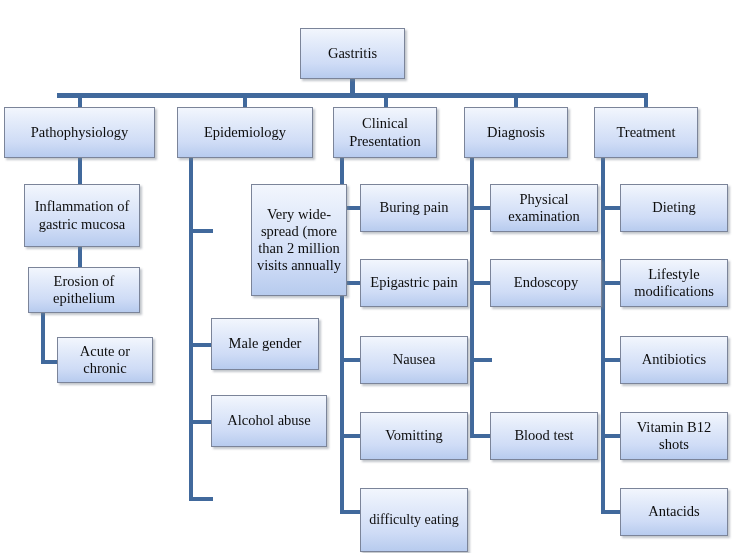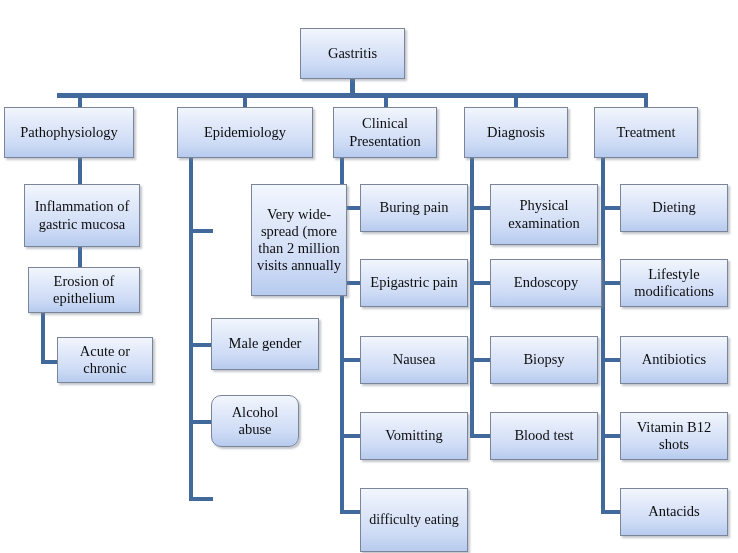--- a/index.html
+++ b/index.html
@@ -78,51 +78,50 @@
 
   <div class="conn v" style="left:601px; top:157px; height:356px;"></div>
   <div class="conn h" style="left:601px; top:206px; width:21px;"></div>
   <div class="conn h" style="left:601px; top:281px; width:21px;"></div>
   <div class="conn h" style="left:601px; top:358px; width:21px;"></div>
   <div class="conn h" style="left:601px; top:434px; width:21px;"></div>
   <div class="conn h" style="left:601px; top:510px; width:21px;"></div>
 
   <div class="node" style="left:300px; top:28px; width:105px; height:51px;">Gastritis</div>
 
-  <div class="node" style="left:4px; top:107px; width:130px; height:51px;">Pathophysiology</div>
+  <div class="node" style="left:4px; top:107px; width:151px; height:51px;">Pathophysiology</div>
   <div class="node" style="left:177px; top:107px; width:136px; height:51px;">Epidemiology</div>
   <div class="node" style="left:333px; top:107px; width:104px; height:51px;">Clinical
 Presentation</div>
   <div class="node" style="left:464px; top:107px; width:104px; height:51px;">Diagnosis</div>
   <div class="node" style="left:594px; top:107px; width:104px; height:51px;">Treatment</div>
 
   <div class="node" style="left:24px; top:184px; width:116px; height:63px;">Inflammation of
 gastric mucosa</div>
   <div class="node" style="left:28px; top:267px; width:112px; height:46px;">Erosion of
 epithelium</div>
   <div class="node" style="left:57px; top:337px; width:96px; height:46px;">Acute or
 chronic</div>
 
   <div class="node" style="left:211px; top:184px; width:96px; height:112px;margin-left:40px;">Very wide-
 spread (more
 than 2 million
 visits annually</div>
   <div class="node" style="left:211px; top:318px; width:108px; height:52px;">Male gender</div>
-  <div class="node" style="left:211px; top:395px; width:88px; height:52px;border-radius:10px;">Alcohol abuse</div>
+  <div class="node" style="left:211px; top:395px; width:116px; height:52px;">Alcohol abuse</div>
 
   <div class="node" style="left:360px; top:184px; width:108px; height:48px;">Buring pain</div>
   <div class="node" style="left:360px; top:259px; width:108px; height:48px;">Epigastric pain</div>
   <div class="node" style="left:360px; top:336px; width:108px; height:48px;">Nausea</div>
   <div class="node" style="left:360px; top:412px; width:108px; height:48px;">Vomitting</div>
   <div class="node small" style="left:360px; top:488px; width:108px; height:64px;">difficulty eating</div>
 
-  <div class="node" style="left:490px; top:184px; width:108px; height:61px;">Physical
+  <div class="node" style="left:490px; top:184px; width:108px; height:48px;">Physical
 examination</div>
   <div class="node" style="left:490px; top:259px; width:112px; height:48px;">Endoscopy</div>
-  <div class="node" style="left:490px; top:336px; width:108px; height:48px;">Biopsy</div>
   <div class="node" style="left:490px; top:412px; width:108px; height:48px;">Blood test</div>
 
   <div class="node" style="left:620px; top:184px; width:108px; height:48px;">Dieting</div>
   <div class="node" style="left:620px; top:259px; width:108px; height:48px;">Lifestyle
 modifications</div>
   <div class="node" style="left:620px; top:336px; width:108px; height:48px;">Antibiotics</div>
   <div class="node" style="left:620px; top:412px; width:108px; height:48px;">Vitamin B12
 shots</div>
   <div class="node" style="left:620px; top:488px; width:108px; height:48px;">Antacids</div>
 

